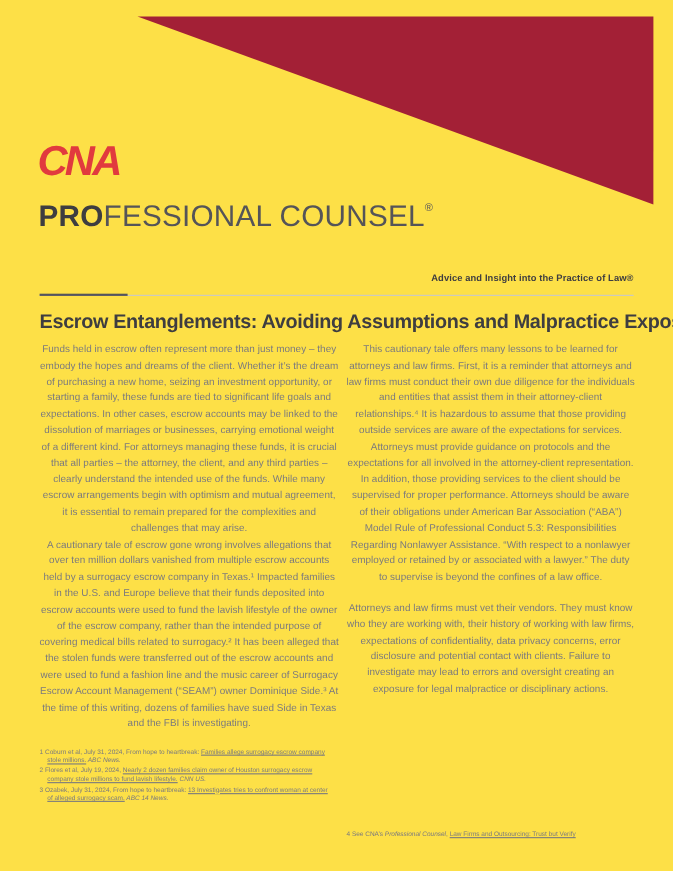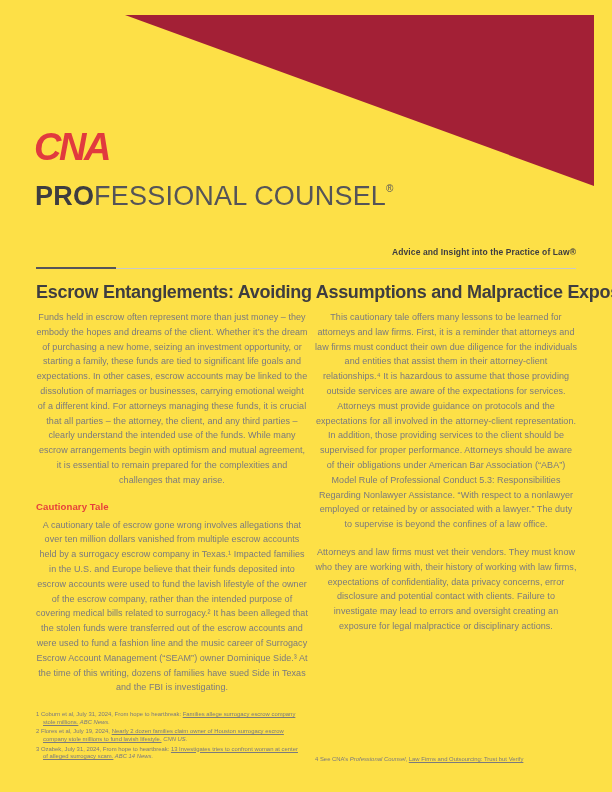--- a/index.html
+++ b/index.html
@@ -95,21 +95,20 @@
   <div class="tagline">Advice and Insight into the Practice of Law®</div>
 
   <div class="rule-light"></div>
   <div class="rule-dark"></div>
 
   <h1 class="headline">Escrow Entanglements: Avoiding Assumptions and Malpractice Exposures</h1>
 
   <div class="col col-left">
     <p class="body-text">Funds held in escrow often represent more than just money – they embody the hopes and dreams of the client. Whether it’s the dream of purchasing a new home, seizing an investment opportunity, or starting a family, these funds are tied to significant life goals and expectations. In other cases, escrow accounts may be linked to the dissolution of marriages or businesses, carrying emotional weight of a different kind. For attorneys managing these funds, it is crucial that all parties – the attorney, the client, and any third parties – clearly understand the intended use of the funds. While many escrow arrangements begin with optimism and mutual agreement, it is essential to remain prepared for the complexities and challenges that may arise.</p>
 
-    <h3 class="section-heading mt">Cautionary Tale</h3>
     <p class="body-text">A cautionary tale of escrow gone wrong involves allegations that over ten million dollars vanished from multiple escrow accounts held by a surrogacy escrow company in Texas.¹ Impacted families in the U.S. and Europe believe that their funds deposited into escrow accounts were used to fund the lavish lifestyle of the owner of the escrow company, rather than the intended purpose of covering medical bills related to surrogacy.² It has been alleged that the stolen funds were transferred out of the escrow accounts and were used to fund a fashion line and the music career of Surrogacy Escrow Account Management (“SEAM”) owner Dominique Side.³ At the time of this writing, dozens of families have sued Side in Texas and the FBI is investigating.</p>
 
     <div class="footnotes">
       <div class="footnote">
         <span>1 </span><span>Coburn et al, July 31, 2024, From hope to heartbreak: </span><span class="fn-link">Families allege surrogacy escrow company stole millions.</span><span class="fn-post"> ABC News.</span>
       </div>
       <div class="footnote">
         <span>2 </span><span>Flores et al, July 19, 2024, </span><span class="fn-link">Nearly 2 dozen families claim owner of Houston surrogacy escrow company stole millions to fund lavish lifestyle.</span><span class="fn-post"> CNN US.</span>
       </div>
       <div class="footnote">

